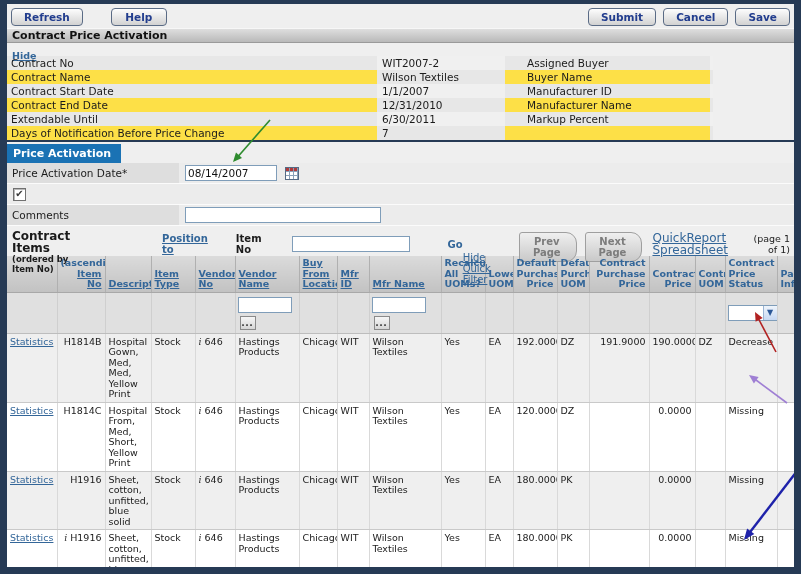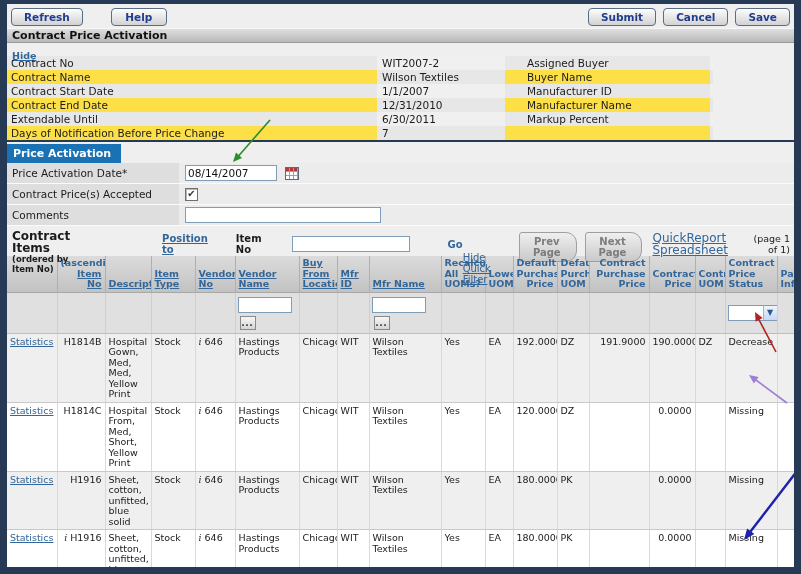--- a/index.html
+++ b/index.html
@@ -208,21 +208,20 @@
   <div class="pa-tab">Price Activation</div>
   <div class="pa-fields">
     <div class="pa-row">
       <div class="pa-lab">Price Activation Date*</div>
       <div class="pa-val">
         <input class="tbox date-box" value="08/14/2007" style="">
         <span class="cal-icon"></span>
       </div>
     </div>
     <div class="pa-row">
-      <div class="pa-lab">Contract Price(s) Accepted</div>
       <div class="pa-val">
         <span class="checkbox">
           <span class="check">✔</span>
         </span>
       </div>
     </div>
     <div class="pa-row">
       <div class="pa-lab">Comments</div>
       <div class="pa-val">
         <input class="tbox comments-box" value="" style="">

